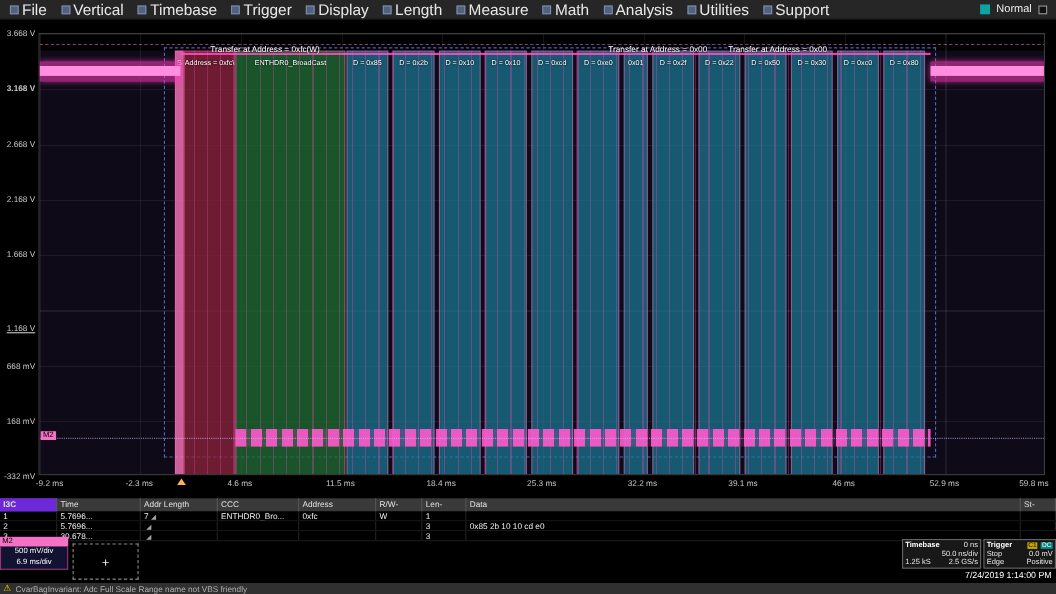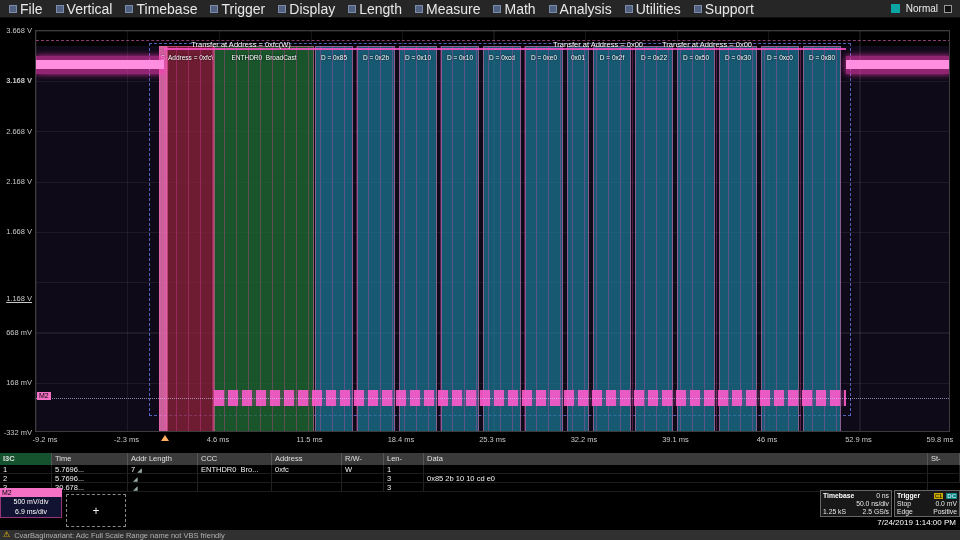--- a/index.html
+++ b/index.html
@@ -62,21 +62,21 @@
   .trig-marker { position:absolute; left:161px; top:417px; width:0; height:0;
     border-left:4px solid transparent; border-right:4px solid transparent;
     border-bottom:6px solid #ffb060; }
 
   
   #dtable { position:absolute; top:453px; left:0; width:960px; z-index:10; }
   .trow { display:grid; grid-template-columns:52px 76px 70px 74px 70px 42px 40px 504px 32px; }
   .thead { background:#3a3a3a; height:12px; }
   .thead .cell { font-size:7.5px; color:#e0e0e0; border-right:1px solid #565656;
     padding:1px 3px 0; white-space:nowrap; overflow:hidden; }
-  .corner { background:#14532d; color:#000; font-weight:bold; font-size:8px;
+  .corner { background:#6d28d9; color:#000; font-weight:bold; font-size:8px;
     padding:1px 3px 0; }
   .tbody-row { height:9px; background:#000; border-bottom:1px solid #1c1c1c; }
   .tbody-row .cell { font-size:7.5px; color:#f0f0f0; padding:0 3px;
     border-right:1px solid #222; white-space:nowrap; overflow:hidden; line-height:9px; }
   .row-icon { color:#9aa; font-size:6px; margin-left:2px; }
 
   
   #m2box { position:absolute; left:0; top:488px; width:62px; height:29px; z-index:10; }
   #m2tab { position:absolute; left:0; top:0; width:62px; height:9px; background:#f571c5;
     color:#000; font-size:7px; line-height:9px; padding-left:2px; }

